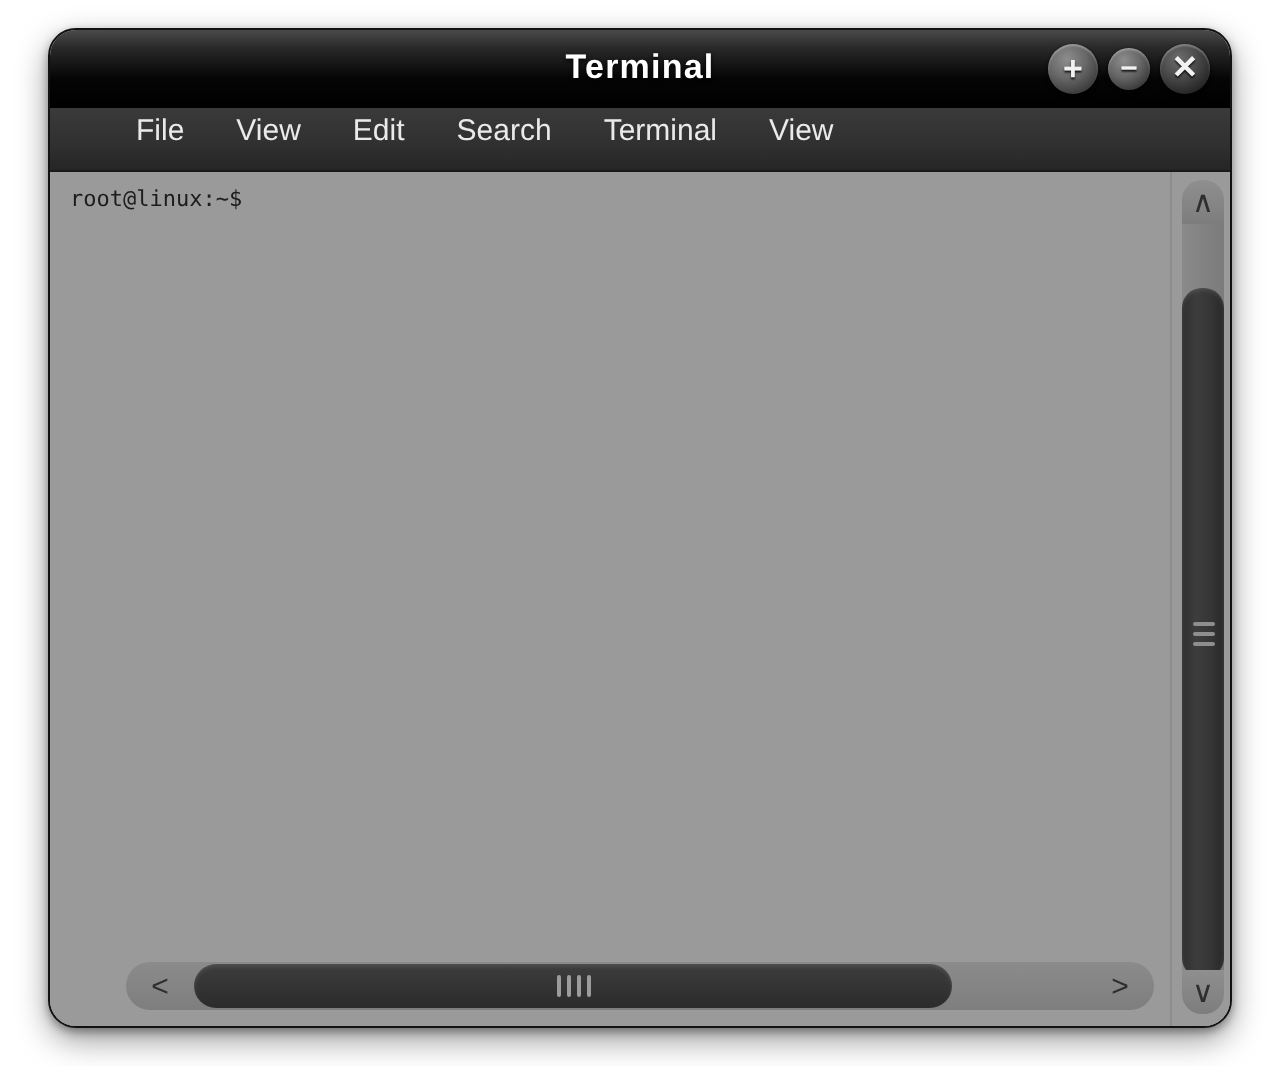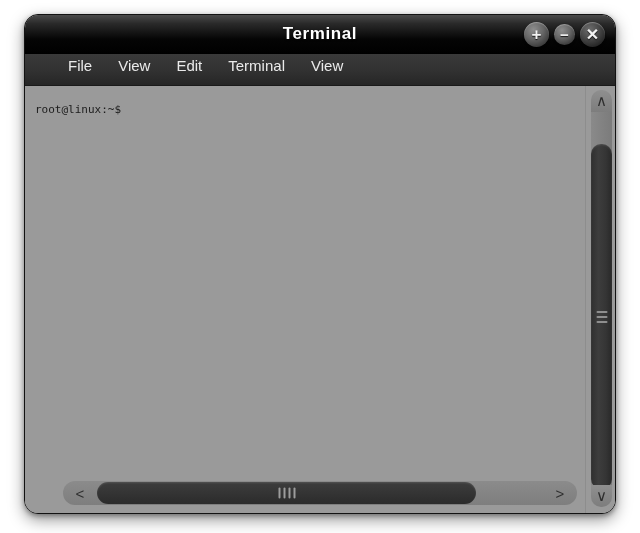--- a/index.html
+++ b/index.html
@@ -122,21 +122,21 @@
     position: absolute;
     left: 0;
     top: 0;
     right: 30px;
     bottom: 0;
     background: #9a9a9a;
     overflow: hidden;
   }
   .term-text {
     margin: 0;
-    padding: 17px 0 0 10px;
+    padding: 7px 0 0 10px;
     color: #1c1c1c;
     font-family: "DejaVu Sans Mono", "Liberation Mono", monospace;
     font-size: 11px;
     line-height: 14px;
     white-space: pre;
   }
 
   
   .vscroll {
     position: absolute;
@@ -281,20 +281,21 @@
         <div class="win-btn close">
           <div class="glyph">✕</div>
         </div>
       </div>
     </div>
 
     <div class="menubar">
       <div class="menu-item">File</div>
       <div class="menu-item">View</div>
       <div class="menu-item">Edit</div>
+      <div class="menu-item">Search</div>
       <div class="menu-item">Terminal</div>
       <div class="menu-item">View</div>
     </div>
 
     <div class="body-area">
 
       <div class="term-view">
         <pre class="term-text">root@linux:~$</pre>
       </div>
 

